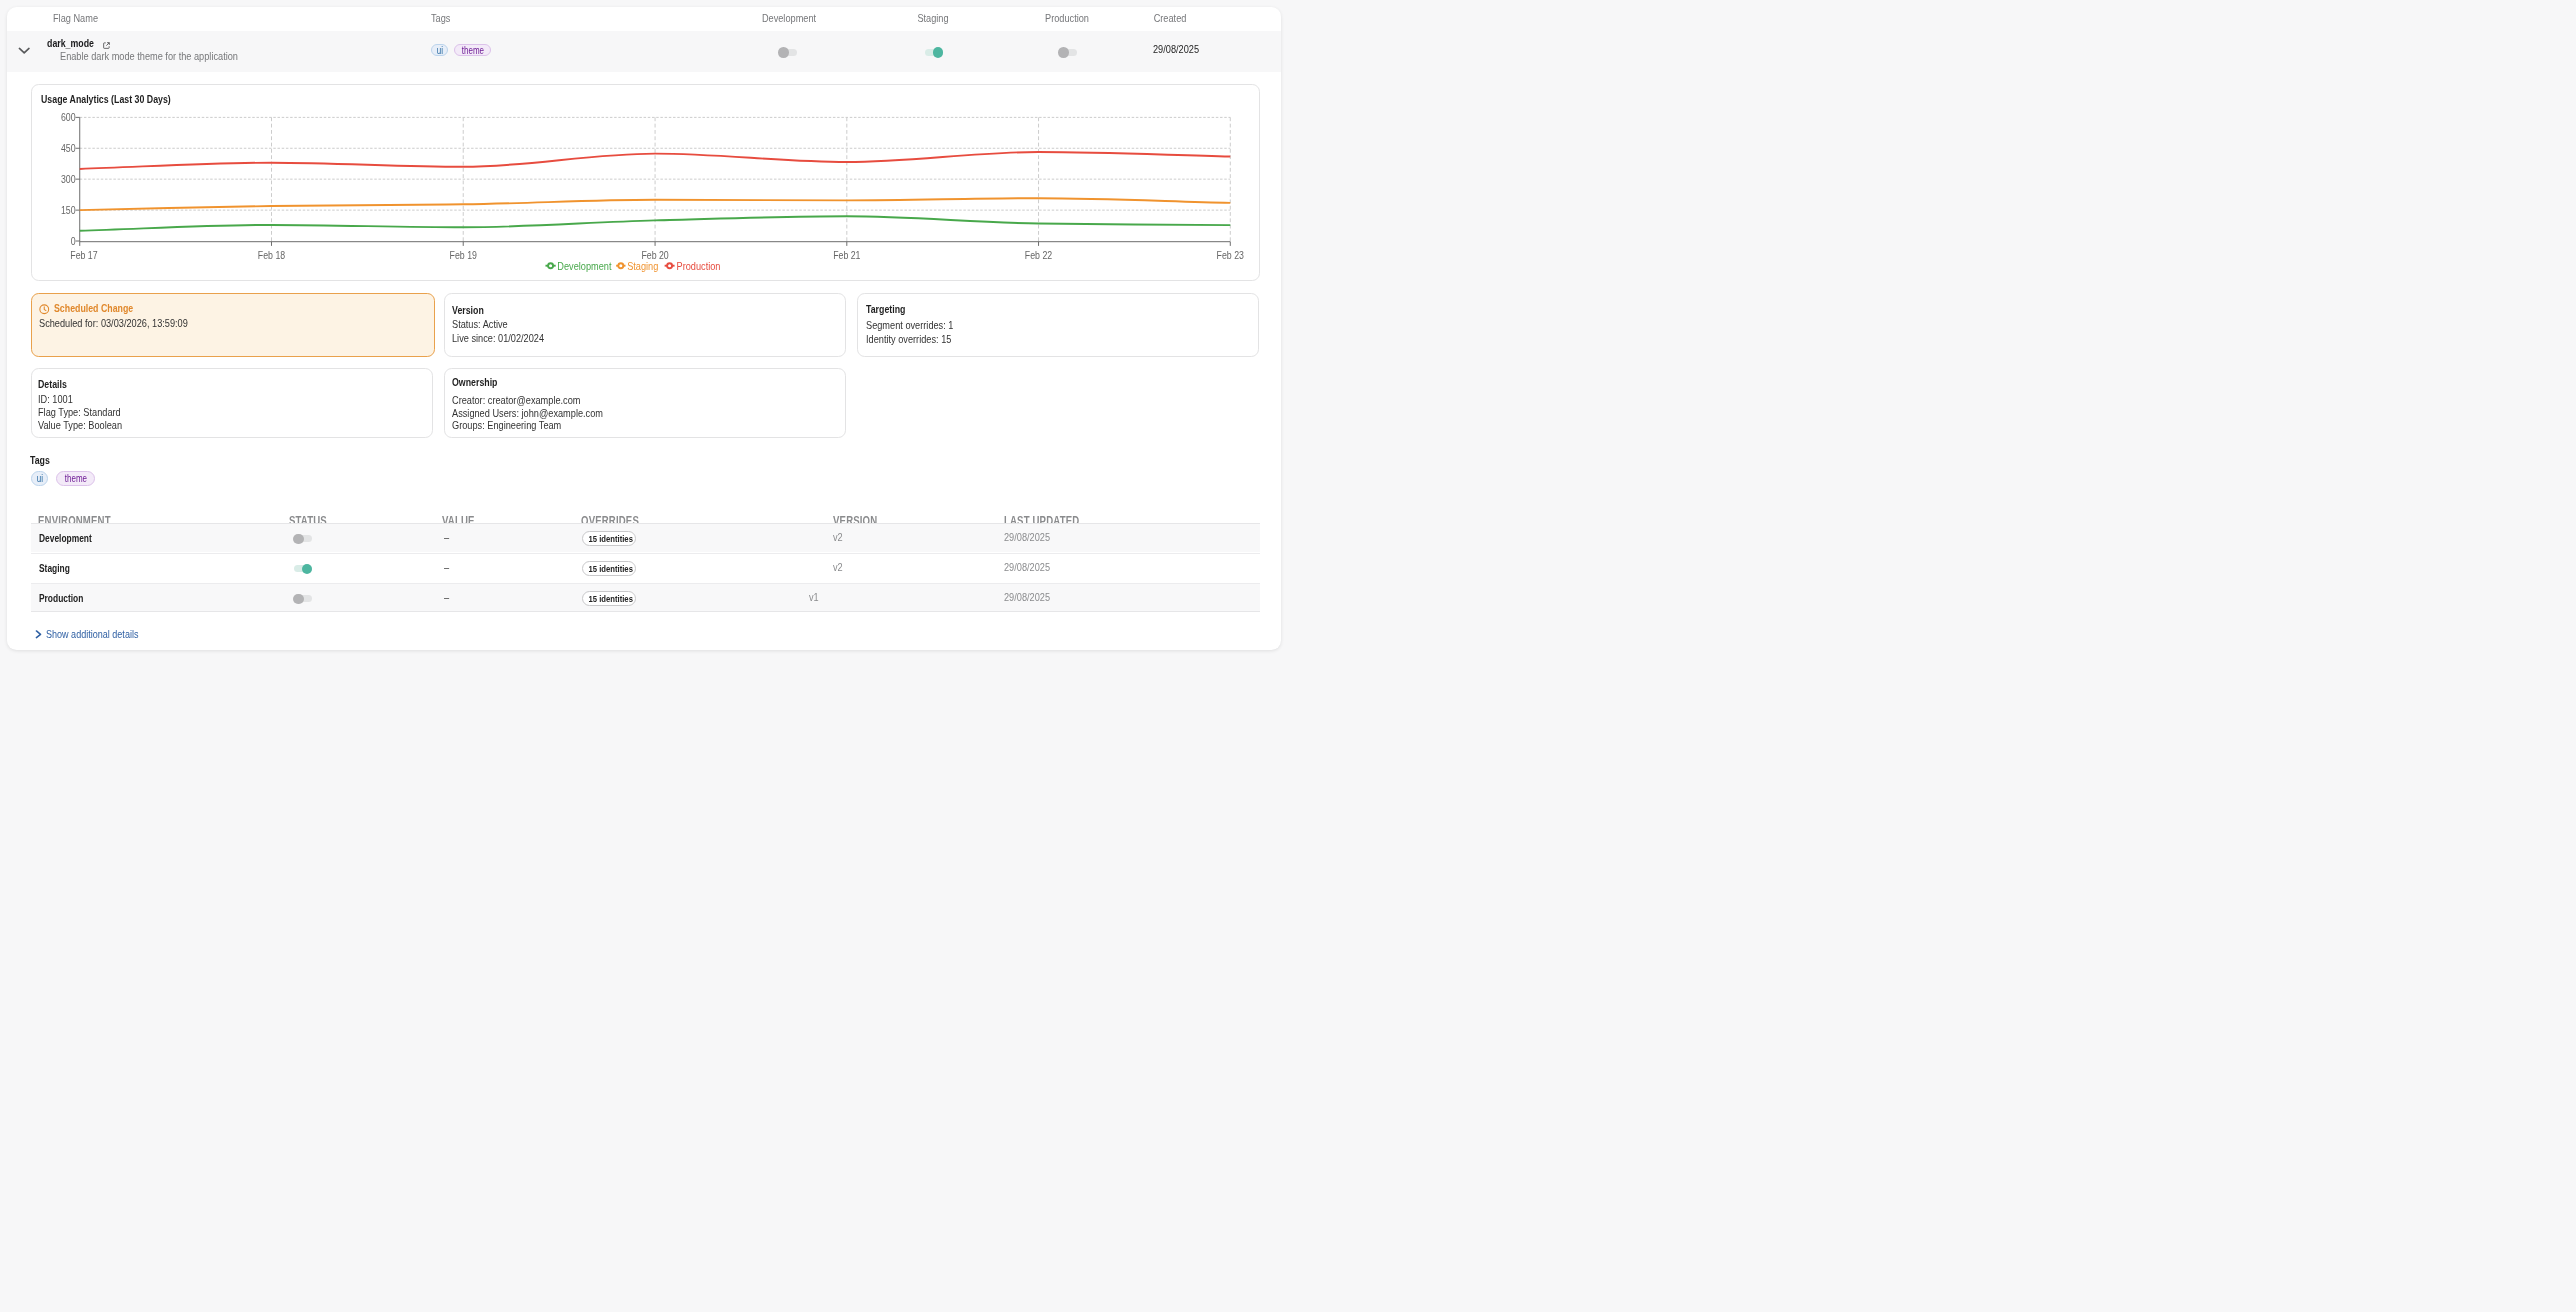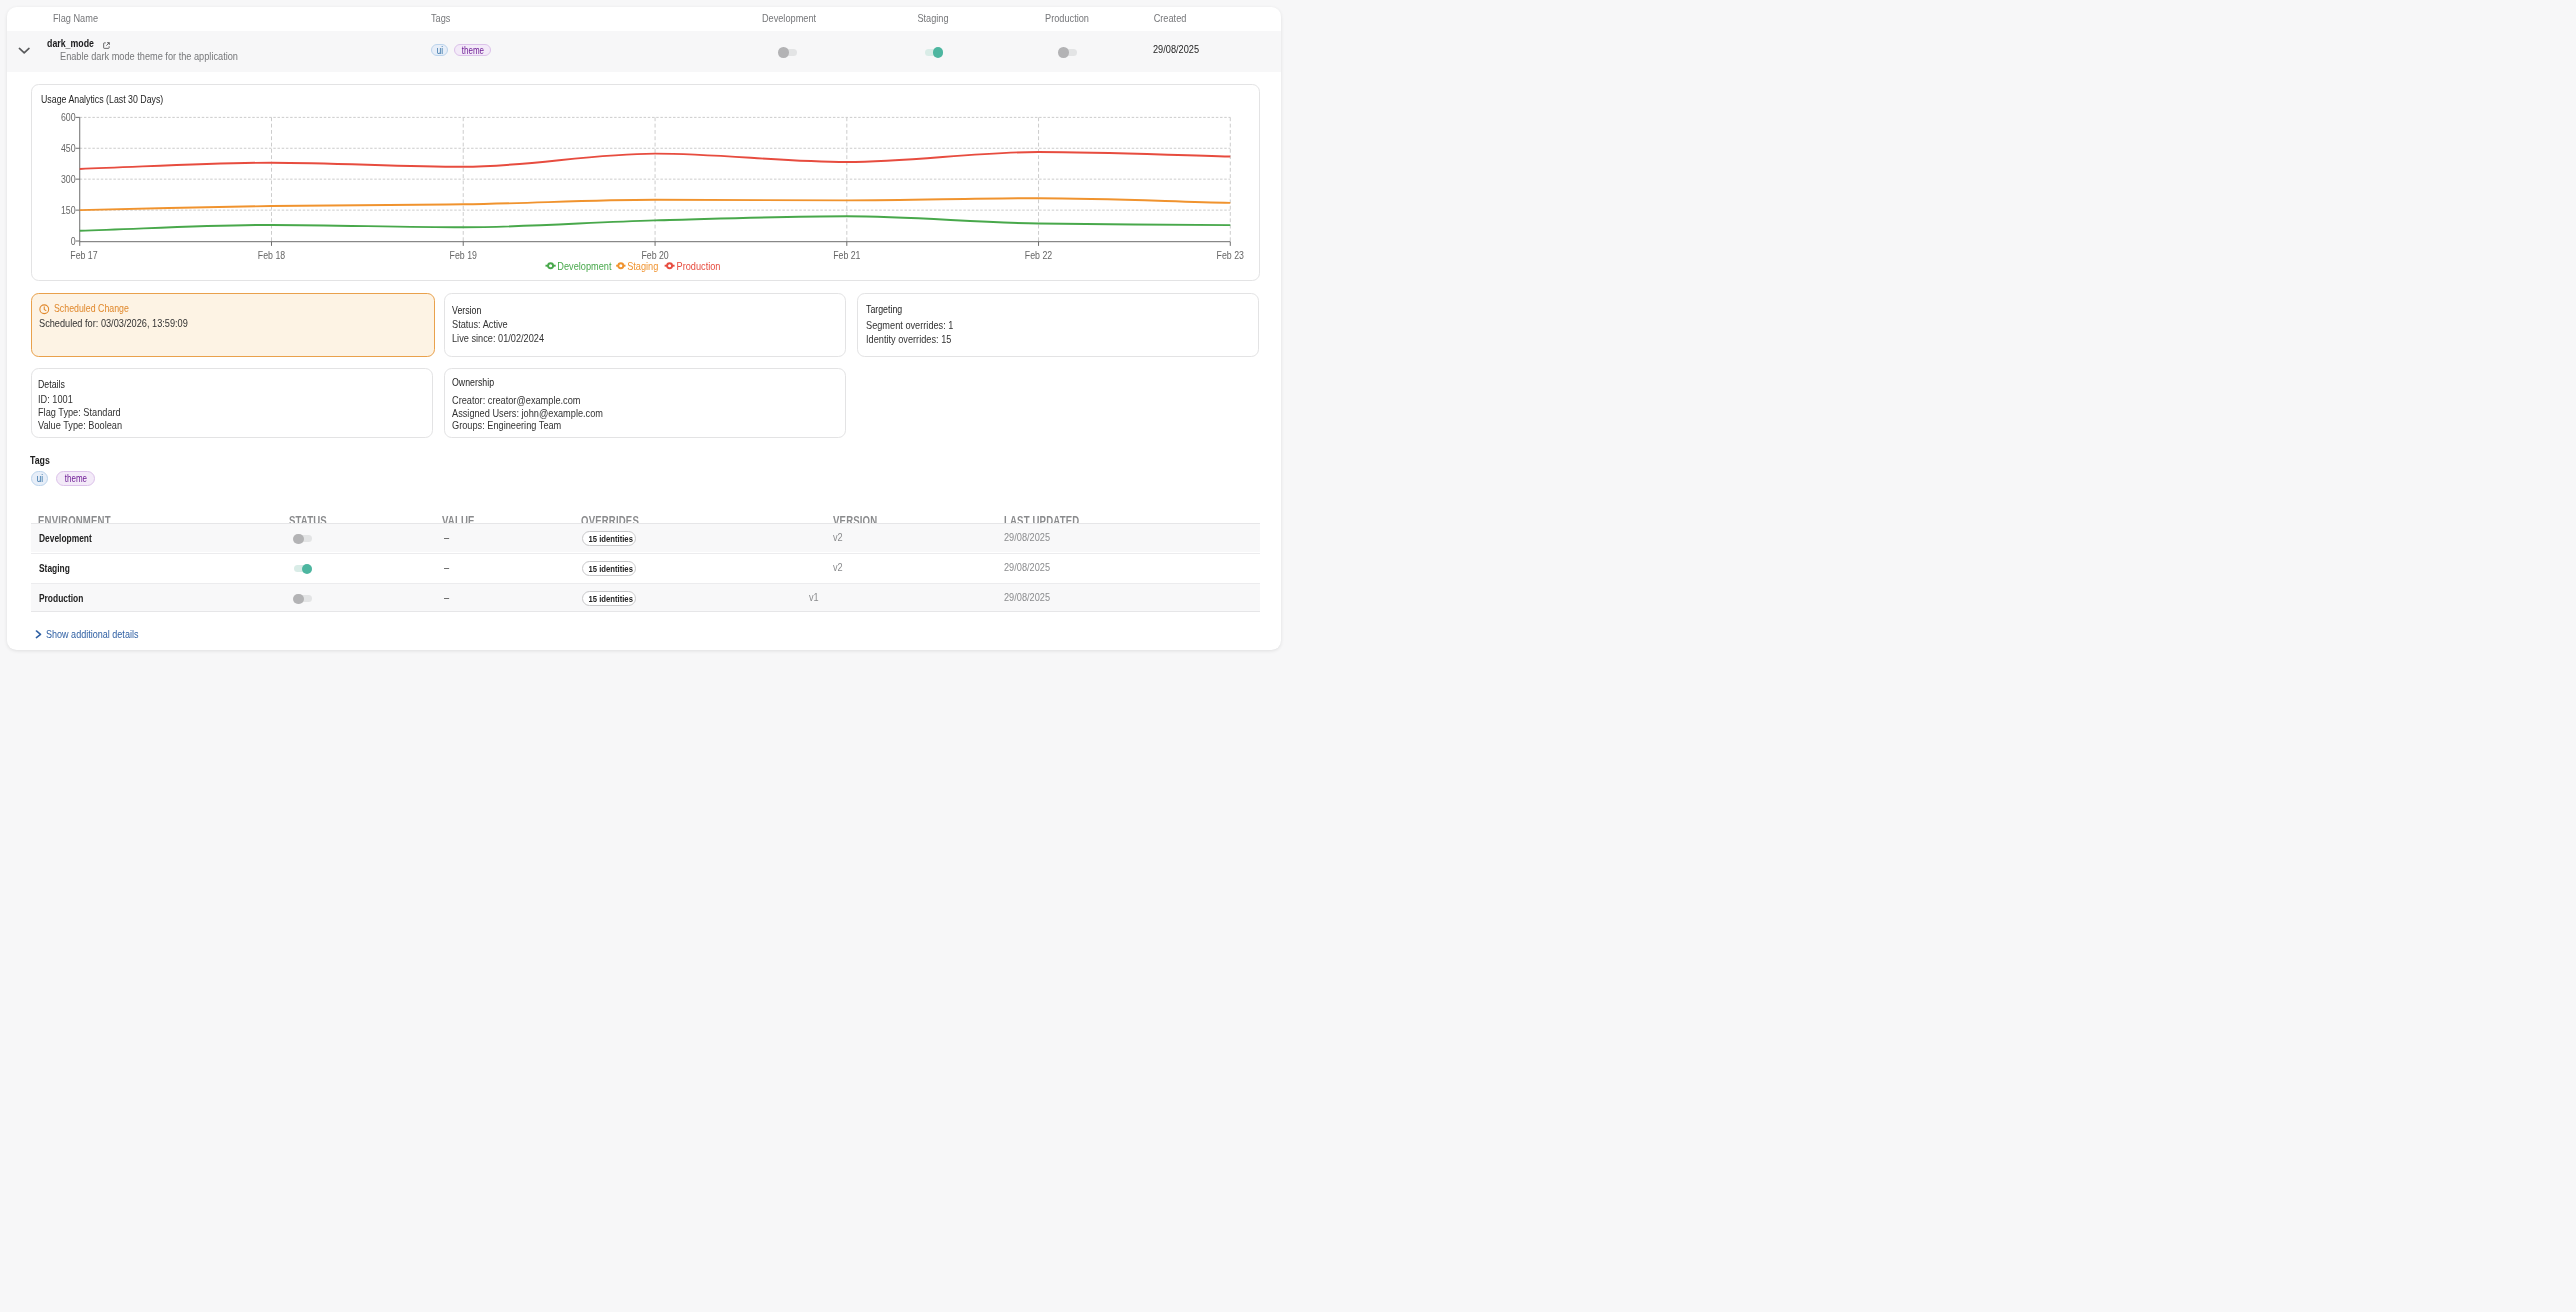--- a/index.html
+++ b/index.html
@@ -14,21 +14,21 @@
   .chip { position:absolute; font-size:10px; line-height:12px; height:12.4px; border-radius:6.7px; padding:0 3.8px; white-space:nowrap; }
   .chip.ui { background:#e7eef8; color:#2d6da3; border:0.5px solid #bcd4ec; }
   .chip.theme { background:#f3eaf8; color:#701f97; border:0.5px solid #dcc2ea; }
   .toggle { position:absolute; width:19px; height:10.5px; }
   .toggle .track { position:absolute; left:1px; top:1.9px; width:18px; height:6.7px; border-radius:3.8px; background:#e3e4e5; }
   .toggle .thumb { position:absolute; top:0; width:10.5px; height:10.5px; border-radius:50%; background:#b3b3b5; }
   .toggle.off .thumb { left:0; }
   .toggle.on .track { background:#d9ece7; }
   .toggle.on .thumb { left:8.6px; background:#4db6a0; }
   .card { position:absolute; background:#fff; border:1px solid #e3e3e4; border-radius:7.7px; }
-  .cardtitle { position:absolute; font-size:11px; line-height:13.4px; font-weight:normal; color:#1f1f1f; }
+  .cardtitle { position:absolute; font-size:11px; line-height:13.4px; font-weight:bold; color:#1f1f1f; }
   .cardline { position:absolute; font-size:11.5px; line-height:13.4px; color:#333; }
   .muted { color:#999; }
   .envhdr { position:absolute; font-size:12px; line-height:12.4px; font-weight:bold; color:#8a8b8d; letter-spacing:0.2px; }
   .envrow { position:absolute; left:31px; width:1229px; height:29px; }
   .envname { position:absolute; left:7.7px; font-size:10.5px; line-height:12.4px; font-weight:bold; color:#222; top:50%; transform:translateY(-50%); }
   .badge { position:absolute; width:54px; height:14.7px; border:1px solid #c9c9cb; border-radius:7.7px; background:#fff; font-size:9.6px; line-height:13px; font-weight:bold; color:#222; text-align:center; white-space:nowrap; }
   .cell { position:absolute; top:50%; transform:translateY(-50%); font-size:11.5px; line-height:13.4px; }
   .gray { color:#8a8b8d; }
   text { font-family:"Liberation Sans", sans-serif; }
 </style>

